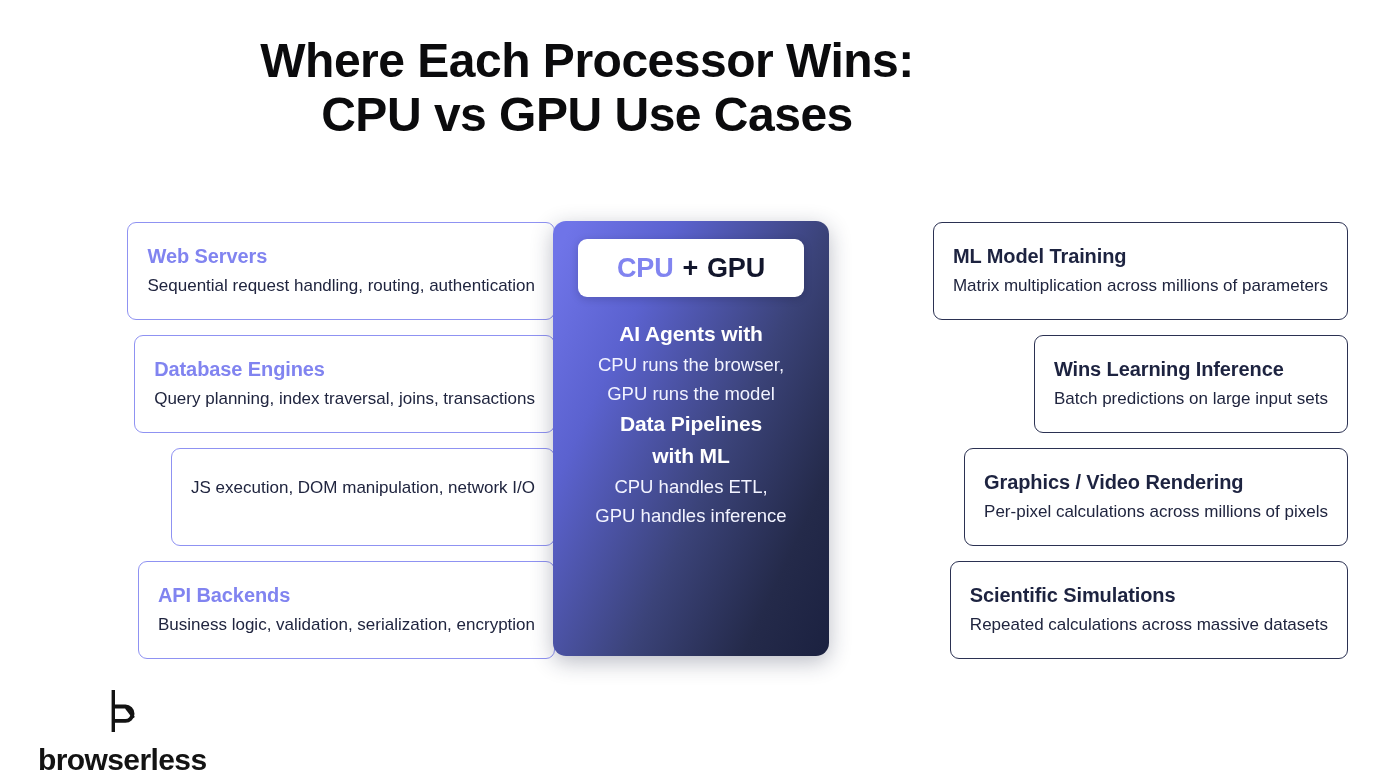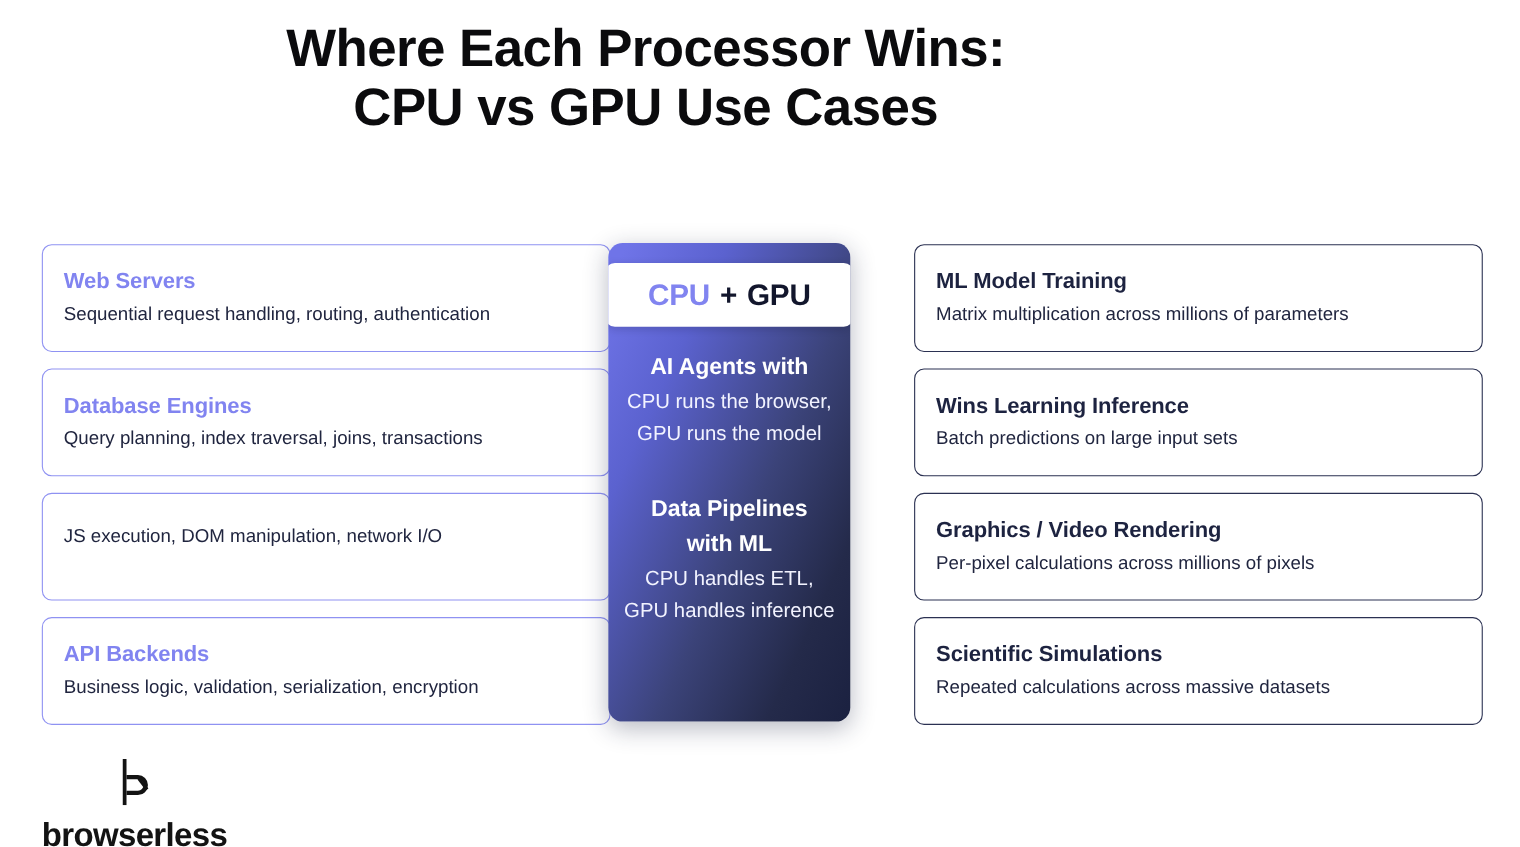--- a/index.html
+++ b/index.html
@@ -11,21 +11,21 @@
     height: 770px;
     background: #ffffff;
     font-family: "Liberation Sans", sans-serif;
     overflow: hidden;
     position: relative;
   }
 
   
   .title-block {
     position: absolute;
-    top: 18px;
+    top: 34px;
     left: 0;
     width: 1174px;
     text-align: center;
   }
   .title-line {
     font-size: 48px;
     font-weight: bold;
     color: #0b0b0d;
     letter-spacing: -0.5px;
     line-height: 1.12;
@@ -42,20 +42,21 @@
   }
 
   .col {
     position: absolute;
     top: 0;
     width: 517px;
     height: 437px;
     display: flex;
     flex-direction: column;
     justify-content: space-between;
+    align-items: flex-end;
   }
   .col-left  { left: 38px; }
   .col-right { left: 831px; }
 
   .card {
     box-sizing: border-box;
     height: 98px;
     border-radius: 9px;
     background: #ffffff;
     padding: 21px 19px 0 19px;
@@ -79,21 +80,21 @@
     line-height: 1.25;
     margin-top: 7px;
     white-space: nowrap;
   }
 
   
   .center-panel {
     position: absolute;
     top: 221px;
     left: 553px;
-    width: 220px;
+    width: 276px;
     height: 435px;
     border-radius: 13px;
     background: linear-gradient(115deg,
                 #6f74e8 0%,
                 #6f74e8 4%,
                 #5b62cf 26%,
                 #3b4379 58%,
                 #242a4a 82%,
                 #1b2140 100%);
     box-shadow: 0 6px 22px rgba(28,32,62,0.30);
@@ -123,21 +124,21 @@
   .badge-cpu  { color: #8184f0; }
   .badge-plus { color: #12162c; }
   .badge-gpu  { color: #12162c; }
 
   .combo {
     width: 100%;
     text-align: center;
     color: #ffffff;
   }
   .combo-1 { margin-top: 21px; }
-  .combo-2 { margin-top: 39px; }
+  .combo-2 { }
 
   .combo-title {
     font-size: 21px;
     font-weight: bold;
     line-height: 1.52;
     letter-spacing: -0.1px;
   }
   .combo-sub {
     font-size: 18.5px;
     line-height: 1.52;

